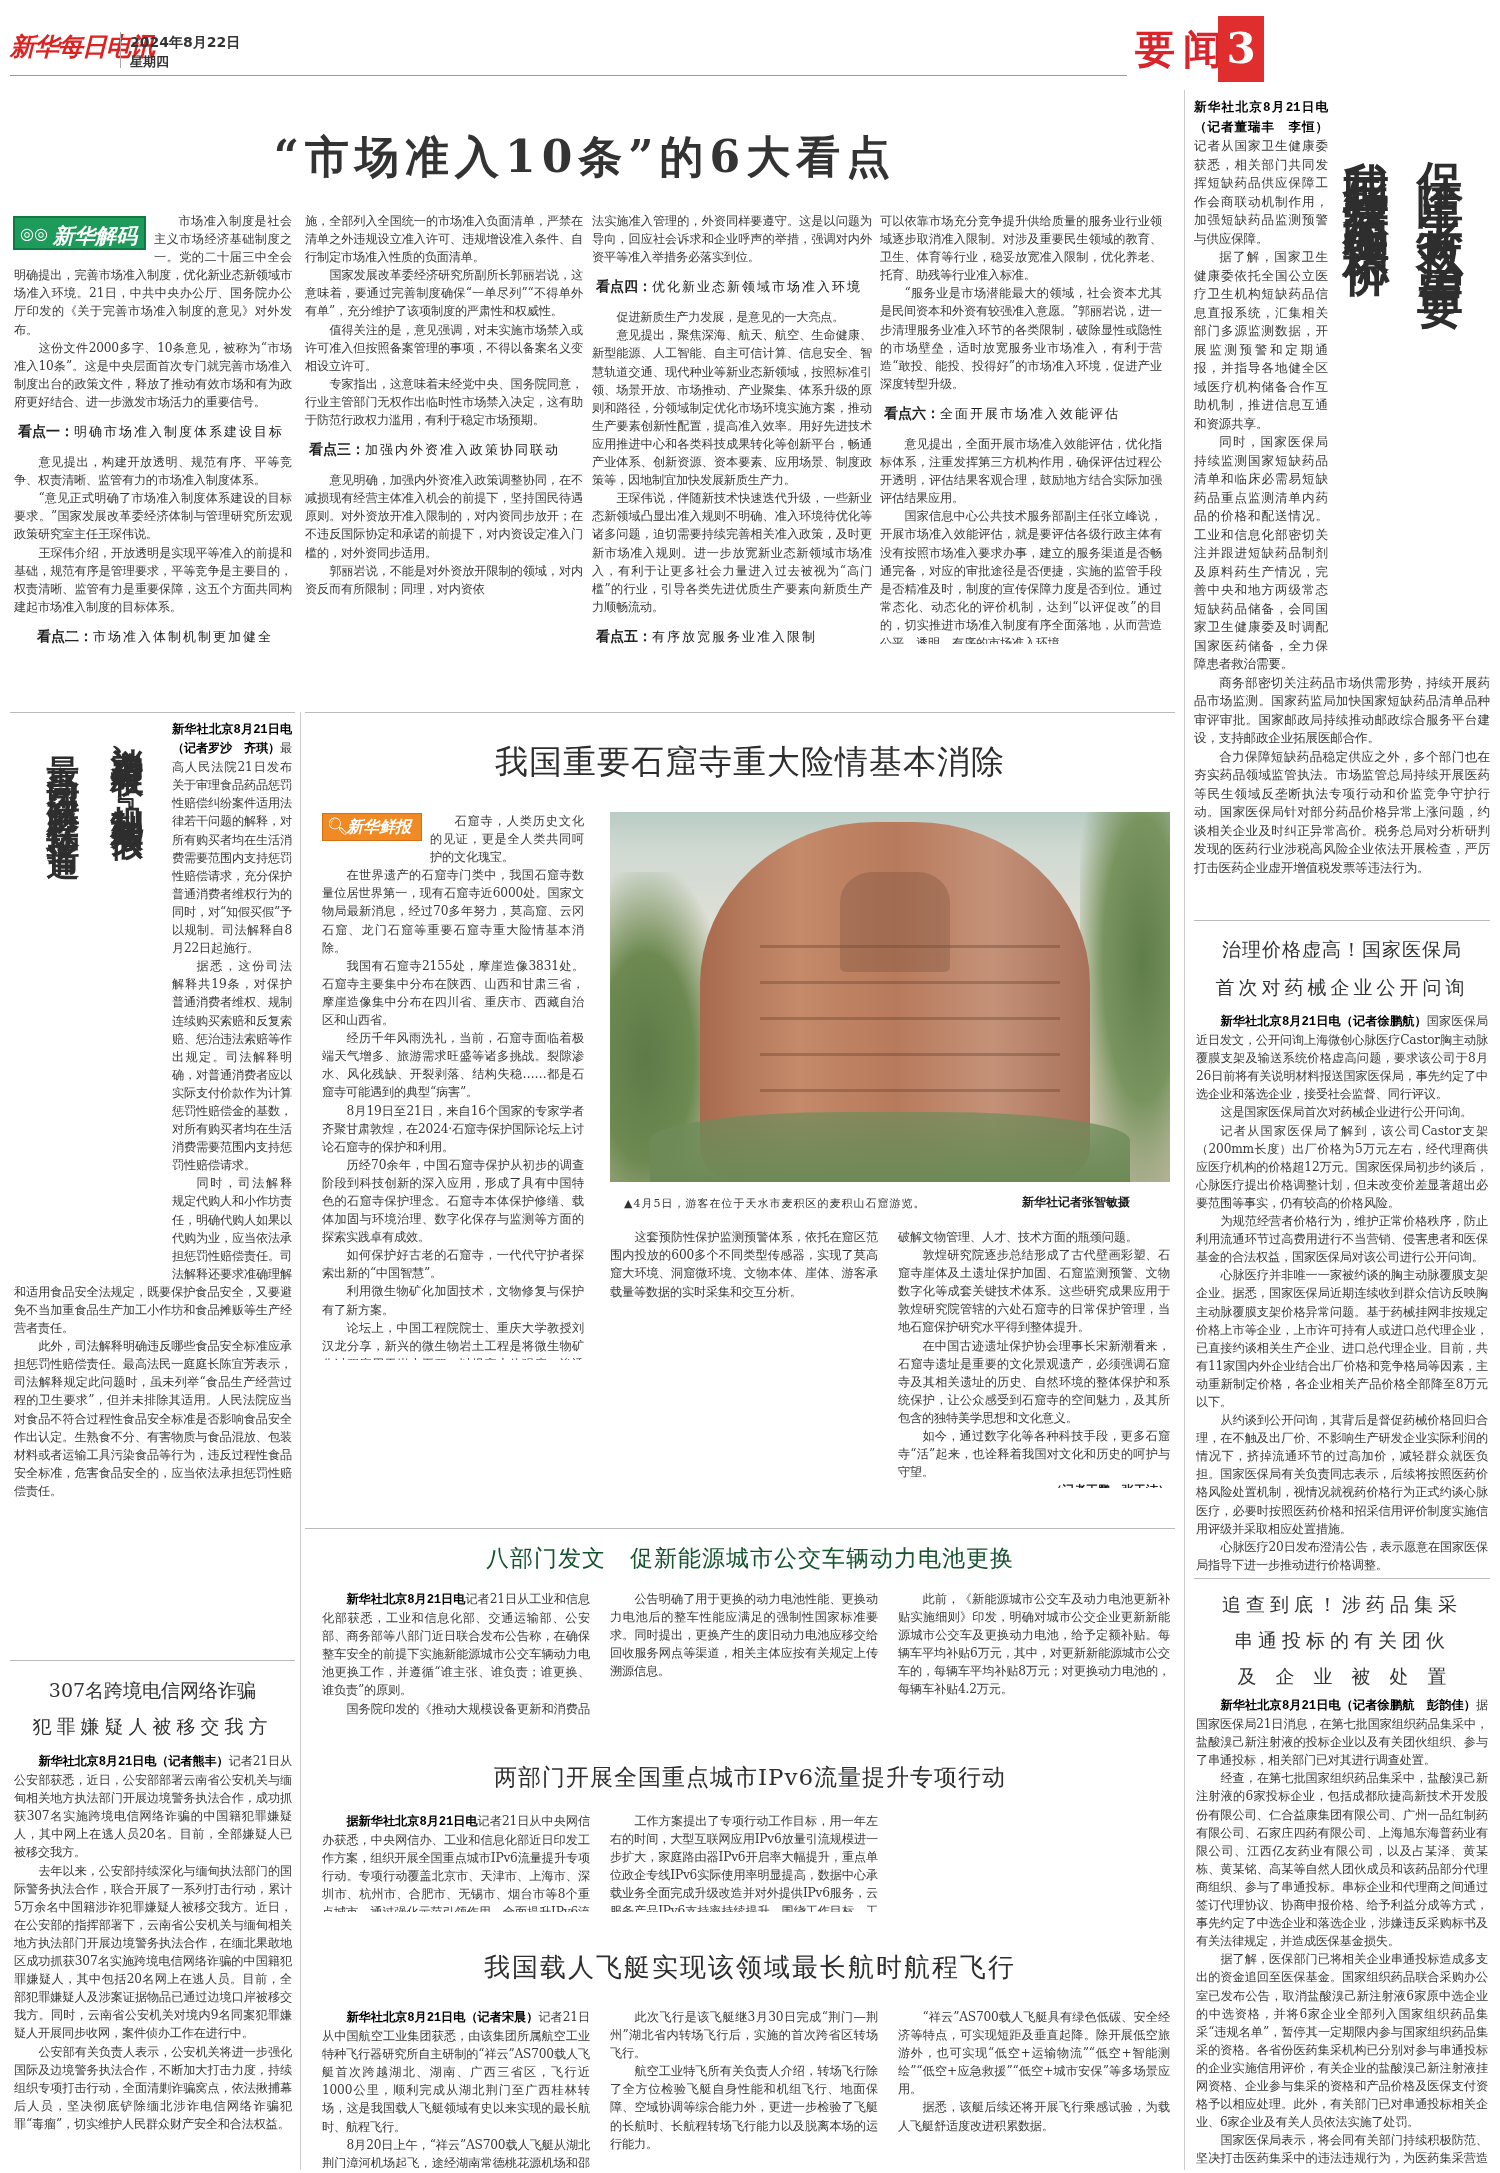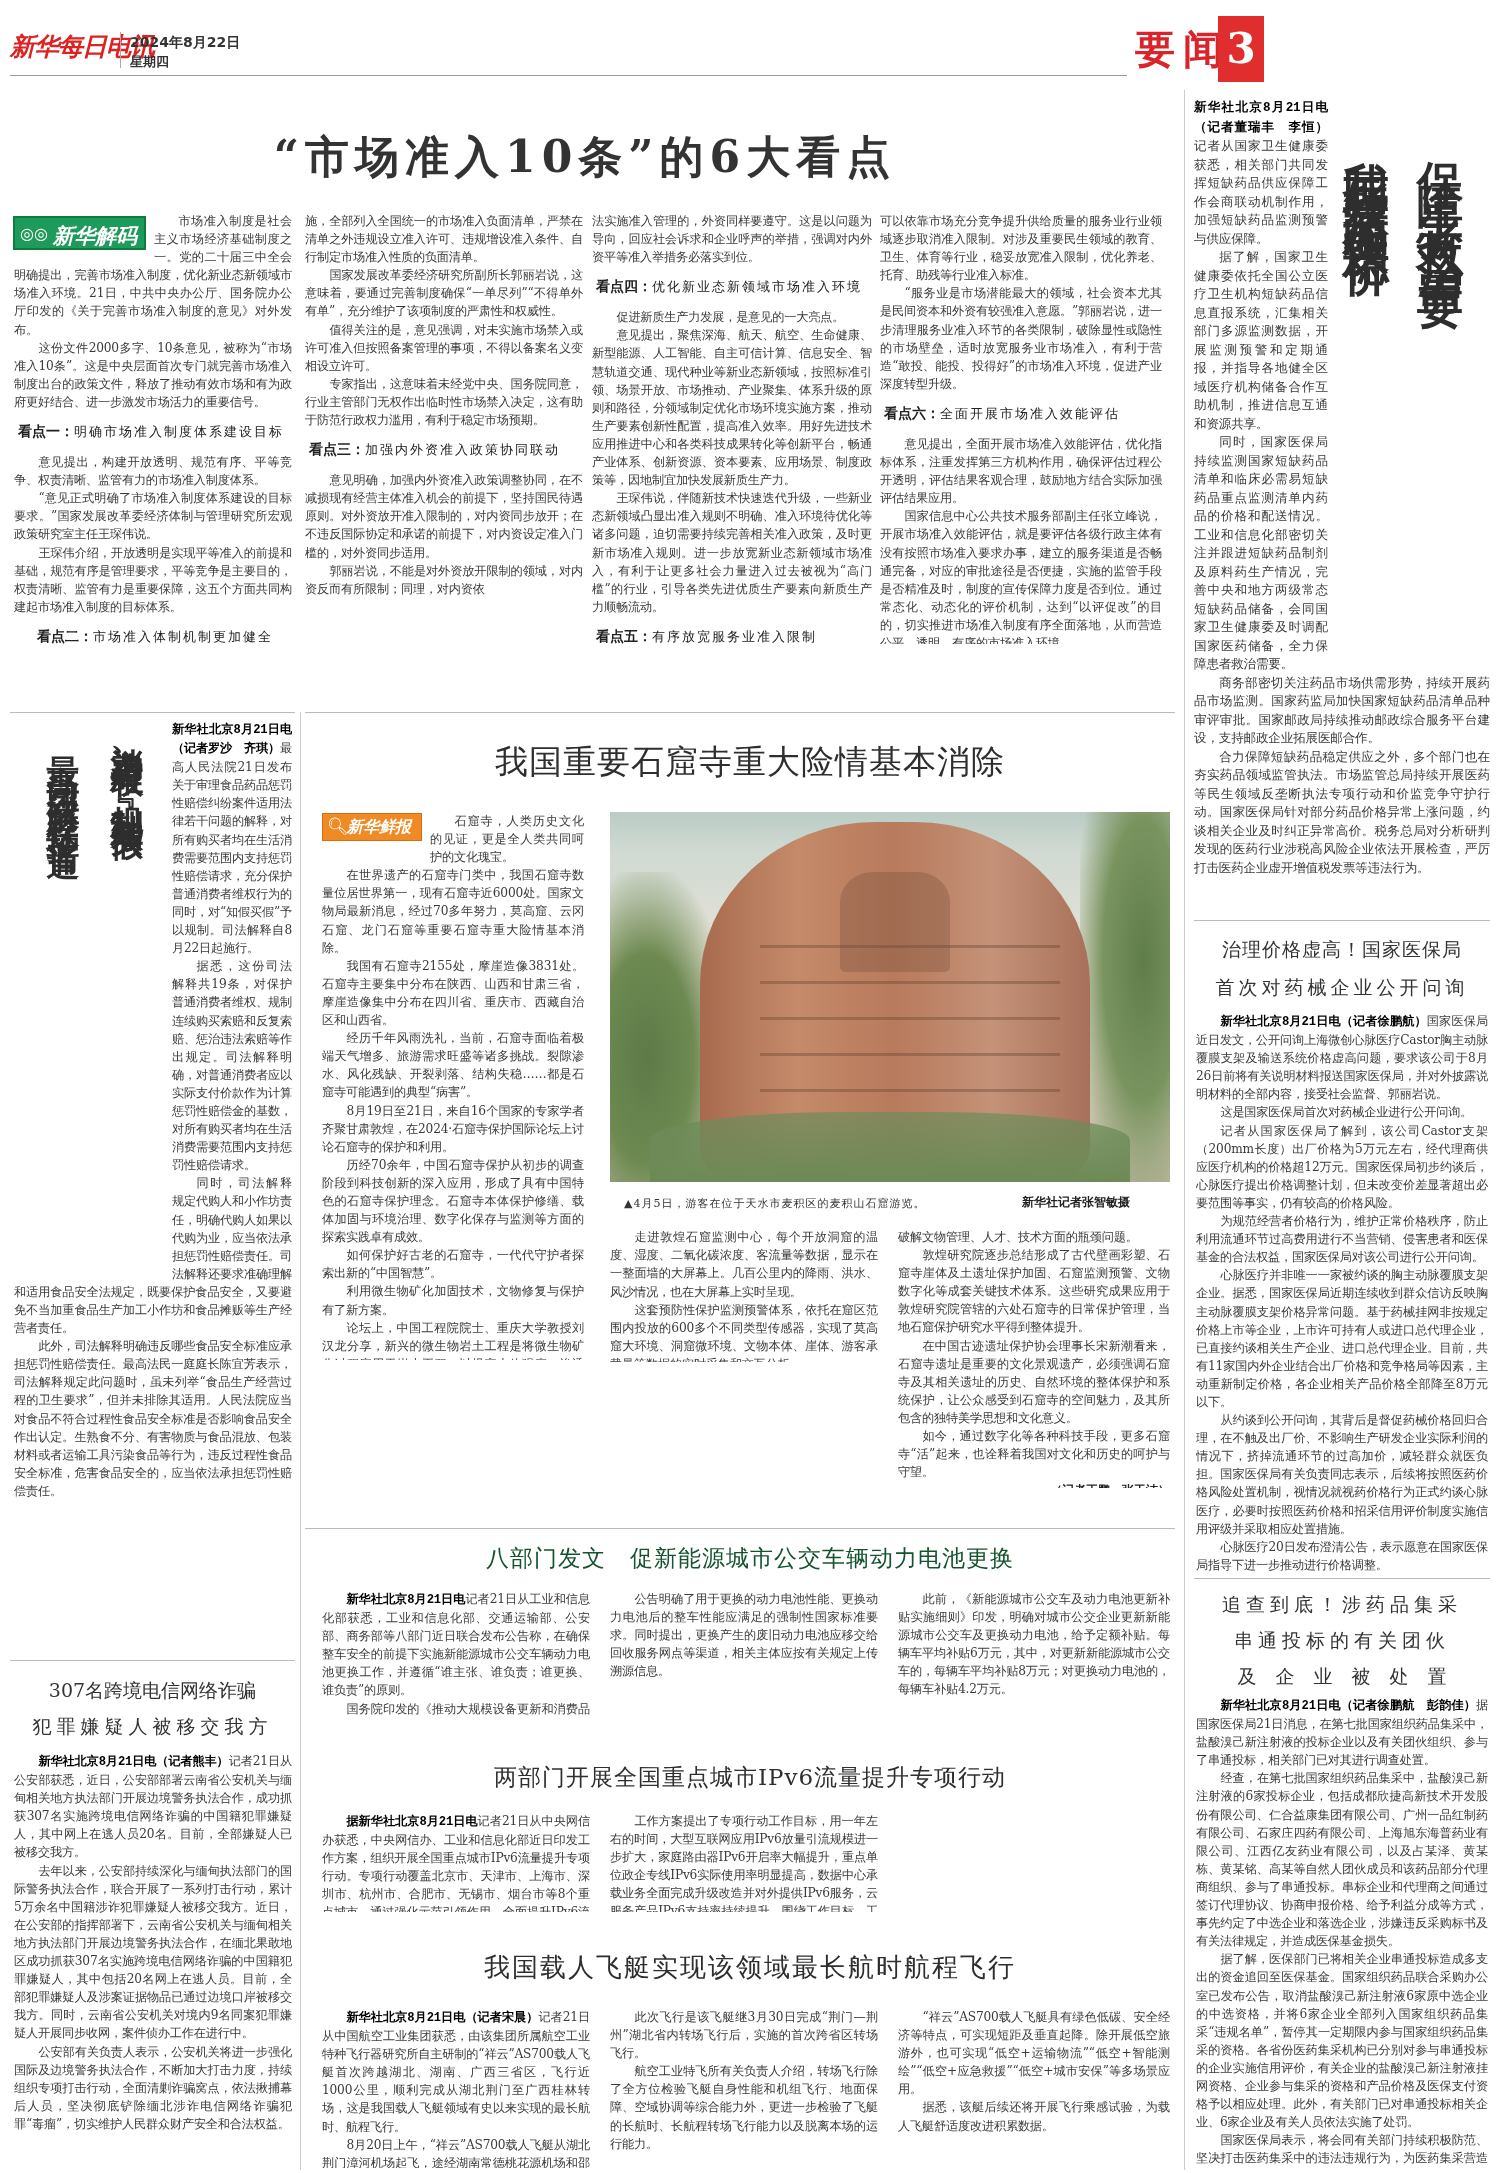--- a/index.html
+++ b/index.html
@@ -93,21 +93,21 @@
 <div class="abs vert" style="left:1410px;top:125px;font-size:46px;letter-spacing:18px;">保障患者救治需要</div>
 <div class="abs vert" style="left:1336px;top:125px;font-size:46px;letter-spacing:10px;">我国短缺药品保供稳价</div>
 
 <div class="hline" style="left:1194px;top:920px;width:296px;"></div>
 
 <div class="abs" style="left:1194px;top:930px;width:296px;text-align:center;">
   <div style="font-family:'DejaVu Serif',serif;font-size:19px;line-height:38px;color:#333;letter-spacing:1px;text-align:center;">治理价格虚高！国家医保局</div>
   <div style="font-family:'DejaVu Serif',serif;font-size:19px;line-height:38px;color:#333;letter-spacing:4px;">首次对药械企业公开问询</div>
 </div>
 <div class="col" style="left:1196px;top:1012px;width:292px;height:560px;">
-  <p class="t"><span class="dl">新华社北京8月21日电（记者徐鹏航）</span><span>国家医保局近日发文，公开问询上海微创心脉医疗Castor胸主动脉覆膜支架及输送系统价格虚高问题，要求该公司于8月26日前将有关说明材料报送国家医保局，并对外披露说明材料的全部内容，接受社会监督、郭丽岩说。</span></p>
+  <p class="t"><span class="dl">新华社北京8月21日电（记者徐鹏航）</span><span>国家医保局近日发文，公开问询上海微创心脉医疗Castor胸主动脉覆膜支架及输送系统价格虚高问题，要求该公司于8月26日前将有关说明材料报送国家医保局，事先约定了中选企业和落选企业，接受社会监督、同行评议。</span></p>
   <p class="t">这是国家医保局首次对药械企业进行公开问询。</p>
   <p class="t">记者从国家医保局了解到，该公司Castor支架（200mm长度）出厂价格为5万元左右，经代理商供应医疗机构的价格超12万元。国家医保局初步约谈后，心脉医疗提出价格调整计划，但未改变价差显著超出必要范围等事实，仍有较高的价格风险。</p>
   <p class="t">为规范经营者价格行为，维护正常价格秩序，防止利用流通环节过高费用进行不当营销、侵害患者和医保基金的合法权益，国家医保局对该公司进行公开问询。</p>
   <p class="t">心脉医疗并非唯一一家被约谈的胸主动脉覆膜支架企业。据悉，国家医保局近期连续收到群众信访反映胸主动脉覆膜支架价格异常问题。基于药械挂网非按规定价格上市等企业，上市许可持有人或进口总代理企业，已直接约谈相关生产企业、进口总代理企业。目前，共有11家国内外企业结合出厂价格和竞争格局等因素，主动重新制定价格，各企业相关产品价格全部降至8万元以下。</p>
   <p class="t">从约谈到公开问询，其背后是督促药械价格回归合理，在不触及出厂价、不影响生产研发企业实际利润的情况下，挤掉流通环节的过高加价，减轻群众就医负担。国家医保局有关负责同志表示，后续将按照医药价格风险处置机制，视情况就视药价格行为正式约谈心脉医疗，必要时按照医药价格和招采信用评价制度实施信用评级并采取相应处置措施。</p>
   <p class="t">心脉医疗20日发布澄清公告，表示愿意在国家医保局指导下进一步推动进行价格调整。</p>
 </div>
 
 <div class="hline" style="left:1194px;top:1578px;width:296px;"></div>
 
@@ -178,21 +178,20 @@
   <div class="abs" style="left:150px;top:120px;width:300px;height:160px;
               background:repeating-linear-gradient(0deg,rgba(90,60,40,0.35) 0 3px,rgba(0,0,0,0) 3px 36px);"></div>
   <div class="abs" style="left:230px;top:60px;width:110px;height:100px;border-radius:30% 30% 5% 5%;background:rgba(120,80,60,0.35);"></div>
   <div class="abs" style="left:40px;top:300px;width:480px;height:70px;background:linear-gradient(180deg,rgba(110,140,90,0.7),#6d8a56);border-radius:40% 40% 0 0;"></div>
 </div>
 <div class="abs" style="left:624px;top:1196px;font-size:11px;color:#333;letter-spacing:1px;">▲4月5日，游客在位于天水市麦积区的麦积山石窟游览。</div>
 <div class="abs sans" style="left:1022px;top:1194px;font-size:12px;font-weight:bold;color:#222;">新华社记者张智敏摄</div>
 
 <div class="col" style="left:610px;top:1228px;width:268px;height:134px;">
   <p class="t ni" style="margin-top:-54px;">由于石窟寺在赋存环境、主体构成、建造材料等方面的特殊性，对气候变化的敏感性会大于其他门类的文化遗产。</p>
-  <p class="t">走进敦煌石窟监测中心，每个开放洞窟的温度、湿度、二氧化碳浓度、客流量等数据，显示在一整面墙的大屏幕上。几百公里内的降雨、洪水、风沙情况，也在大屏幕上实时呈现。</p>
   <p class="t">这套预防性保护监测预警体系，依托在窟区范围内投放的600多个不同类型传感器，实现了莫高窟大环境、洞窟微环境、文物本体、崖体、游客承载量等数据的实时采集和交互分析。</p>
 
 </div>
 <div class="col" style="left:898px;top:1228px;width:272px;height:260px;">
   <p class="t ni">破解文物管理、人才、技术方面的瓶颈问题。</p>
   <p class="t">敦煌研究院逐步总结形成了古代壁画彩塑、石窟寺崖体及土遗址保护加固、石窟监测预警、文物数字化等成套关键技术体系。这些研究成果应用于敦煌研究院管辖的六处石窟寺的日常保护管理，当地石窟保护研究水平得到整体提升。</p>
   <p class="t">在中国古迹遗址保护协会理事长宋新潮看来，石窟寺遗址是重要的文化景观遗产，必须强调石窟寺及其相关遗址的历史、自然环境的整体保护和系统保护，让公众感受到石窟寺的空间魅力，及其所包含的独特美学思想和文化意义。</p>
   <p class="t">如今，通过数字化等各种科技手段，更多石窟寺“活”起来，也诠释着我国对文化和历史的呵护与守望。</p>
   <div class="credit">（记者王鹏　张玉洁）</div>
 

